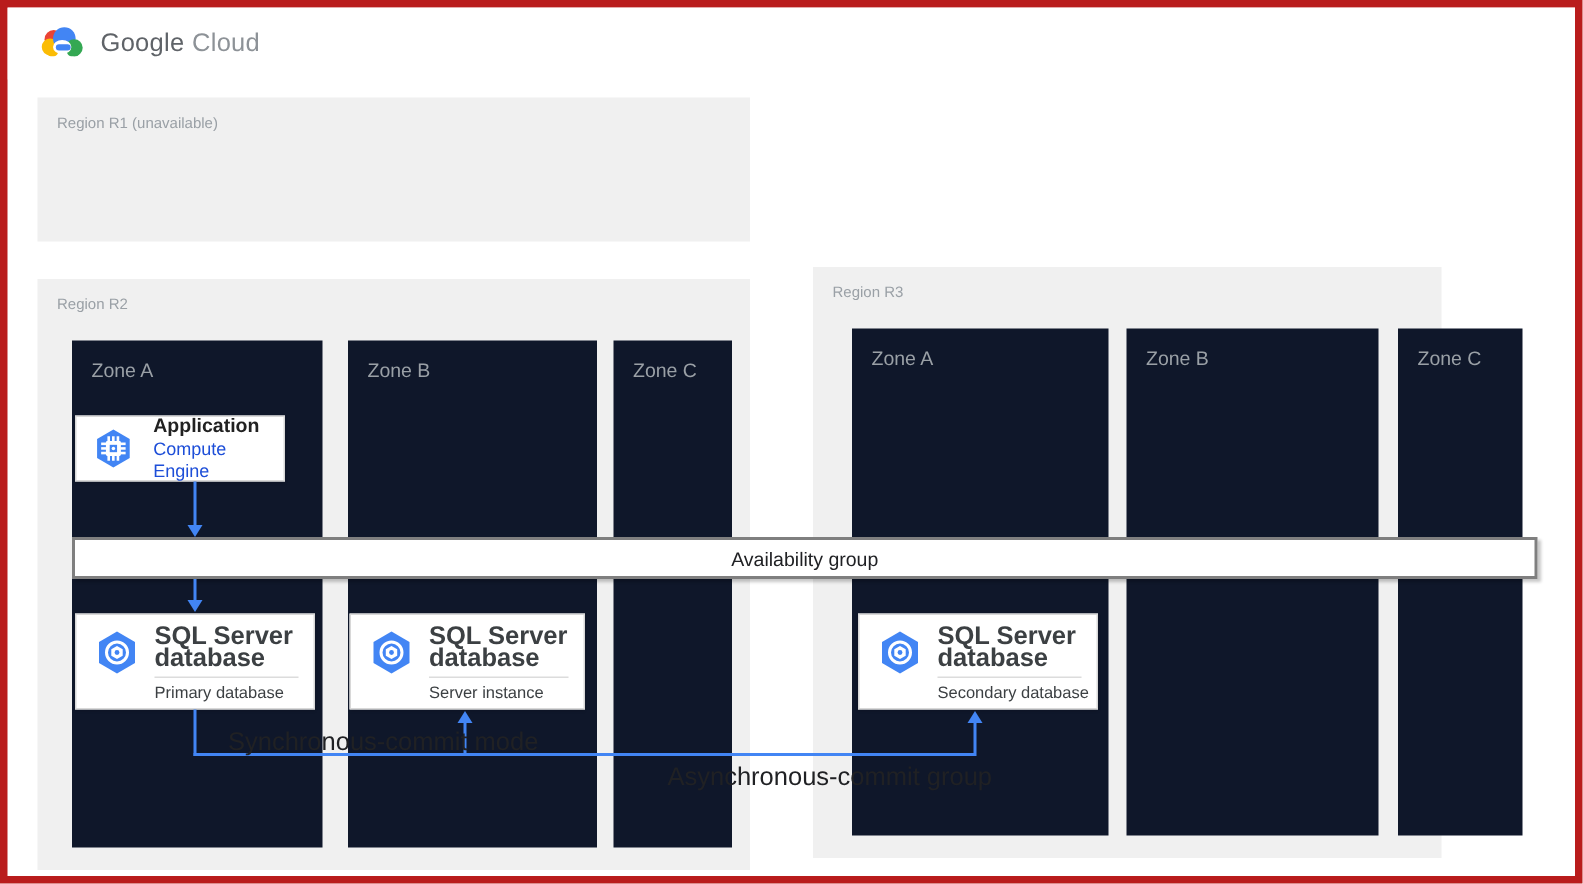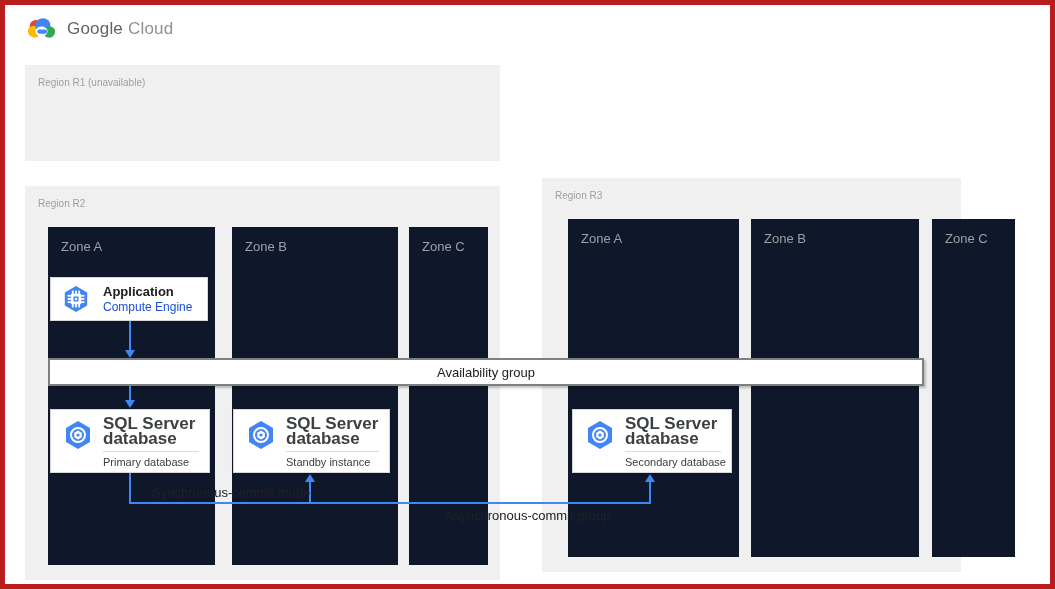--- a/index.html
+++ b/index.html
@@ -26,53 +26,53 @@
   #r2-zone-a { left:23px;  width:167px; }
   #r2-zone-b { left:207px; width:166px; }
   #r2-zone-c { left:384px; width:79px;  }
   #r3-zone-a { left:26px;  width:171px; }
   #r3-zone-b { left:209px; width:168px; }
   #r3-zone-c { left:390px; width:83px;  }
 
   
   .card { position:absolute; background:#fff; border:1px solid #d8d8d8;
           box-shadow:0 1px 2px rgba(0,0,0,.15); }
-  #app-card { left:45px; top:272px; width:158px; height:44px;
+  #app-card { left:45px; top:272px; width:140px; height:44px;
               display:flex; align-items:center; padding-left:11px; }
   #app-card .txt { margin-left:13px; }
   .card-title { font-size:13px; font-weight:bold; color:#212121; line-height:16px; }
   .card-sub   { font-size:12px; color:#1d4ed8; line-height:15px; }
 
   .sql-card { top:404px; height:64px; }
   #primary-card   { left:45px;  width:160px; }
   #standby-card   { left:228px; width:157px; }
   #secondary-card { left:567px; width:160px; }
   .sql-card .hex-icon { position:absolute; left:12px; top:10px; }
   .sql-title { position:absolute; left:52px; top:6px; width:96px;
                font-size:17px; font-weight:bold; color:#3c4043; line-height:15px; }
   .sql-divider { position:absolute; left:52px; right:10px; top:41px; border-top:1px solid #dcdcdc; }
   .sql-instance { position:absolute; left:52px; top:46px; font-size:11px; color:#3c4043; white-space:nowrap; }
 
   
-  #availability-bar { position:absolute; left:43px; top:353px; width:876px; height:28px;
+  #availability-bar { position:absolute; left:43px; top:353px; width:977px; height:28px;
                       background:#fff; border:2px solid #7f7f7f;
                       box-shadow:2px 2px 2px rgba(0,0,0,.22);
                       display:flex; align-items:center; justify-content:center; }
   #availability-bar span { font-size:13px; color:#202124; }
 
   
   .vline { position:absolute; width:2px; background:#4285f4; }
   .hline { position:absolute; height:2px; background:#4285f4; }
   .ah-down { position:absolute; width:0; height:0;
              border-left:5px solid transparent; border-right:5px solid transparent;
              border-top:8px solid #4285f4; }
   .ah-up   { position:absolute; width:0; height:0;
              border-left:5px solid transparent; border-right:5px solid transparent;
              border-bottom:8px solid #4285f4; }
-  .conn-label { position:absolute; font-size:13px; color:#202124; white-space:nowrap; }
+  .conn-label { position:absolute; font-size:17px; color:#202124; white-space:nowrap; }
   #sync-label  { left:147px; top:480px; }
   #async-label { left:440px; top:503px; }
 
   
   #bottom-strip { position:absolute; left:0; top:582px; width:1055px; height:7px;
                   background:#f1f3f4; border-top:1px solid #e6e6e6; }
 </style>
 </head>
 <body>
 
@@ -178,21 +178,21 @@
 
   <div class="card sql-card" id="standby-card">
     <svg class="hex-icon" width="30" height="30" viewBox="0 0 30 30">
       <polygon points="15,1 27,8 27,22 15,29 3,22 3,8" fill="#4285f4"></polygon>
       <circle cx="15" cy="15" r="7" fill="none" stroke="#ffffff" stroke-width="2"></circle>
       <polygon points="15,10.6 18.8,12.8 18.8,17.2 15,19.4 11.2,17.2 11.2,12.8" fill="#ffffff"></polygon>
       <circle cx="15" cy="15" r="1.6" fill="#4285f4"></circle>
     </svg>
     <div class="sql-title">SQL Server database</div>
     <div class="sql-divider"></div>
-    <div class="sql-instance">Standby instance</div>
+    <div class="sql-instance">Server instance</div>
   </div>
 
   <div class="card sql-card" id="secondary-card">
     <svg class="hex-icon" width="30" height="30" viewBox="0 0 30 30">
       <polygon points="15,1 27,8 27,22 15,29 3,22 3,8" fill="#4285f4"></polygon>
       <circle cx="15" cy="15" r="7" fill="none" stroke="#ffffff" stroke-width="2"></circle>
       <polygon points="15,10.6 18.8,12.8 18.8,17.2 15,19.4 11.2,17.2 11.2,12.8" fill="#ffffff"></polygon>
       <circle cx="15" cy="15" r="1.6" fill="#4285f4"></circle>
     </svg>
     <div class="sql-title">SQL Server database</div>

